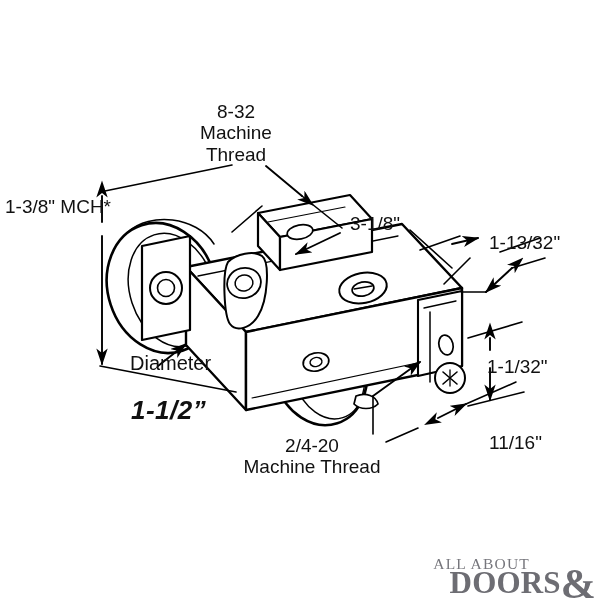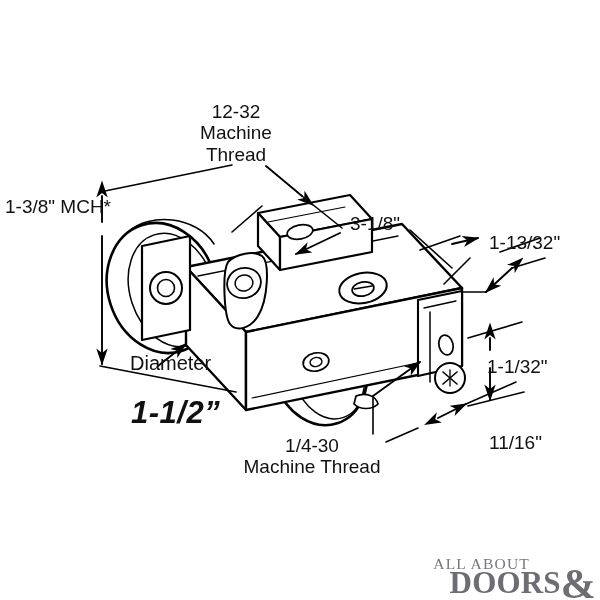--- a/index.html
+++ b/index.html
@@ -27,21 +27,21 @@
     font-family: "Liberation Sans", sans-serif;
     color: #111111;
     white-space: pre;
     line-height: 1.12;
   }
   .lbl-size-md { font-size: 19px; }
   .lbl-size-lg { font-size: 20px; }
   .lbl-bold-italic {
     font-weight: bold;
     font-style: italic;
-    font-size: 31px;
+    font-size: 26px;
     letter-spacing: 0.5px;
   }
   .lbl-center { text-align: center; }
 
   
   #logo {
     position: absolute;
     right: 2px;
     bottom: 2px;
     width: 196px;
@@ -224,37 +224,37 @@
 
       <g>
         <line x1="373" y1="434" x2="373" y2="396" stroke-width="1.6"></line>
         <line x1="373" y1="396" x2="420" y2="362" marker-end="url(#arrowEnd)"></line>
       </g>
     </g>
   </svg>
 
   <div class="dim-label lbl-size-md" style="left:5px; top:196px;">1-3/8" MCH*</div>
 
-  <div class="dim-label lbl-size-md lbl-center" style="left:186px; top:101px; width:100px;">12-32
+  <div class="dim-label lbl-size-md lbl-center" style="left:186px; top:101px; width:100px;">8-32
 Machine
 Thread</div>
 
   <div class="dim-label lbl-size-md" style="left:350px; top:213px;">3-1/8"</div>
 
   <div class="dim-label lbl-size-md" style="left:489px; top:232px;">1-13/32"</div>
 
   <div class="dim-label lbl-size-md" style="left:487px; top:356px;">1-1/32"</div>
 
   <div class="dim-label lbl-size-md" style="left:489px; top:432px;">11/16"</div>
 
   <div class="dim-label lbl-size-lg" style="left:130px; top:352px;">Diameter</div>
 
   <div class="dim-label lbl-bold-italic" style="left:131px; top:396px;">1-1/2”</div>
 
-  <div class="dim-label lbl-size-md lbl-center" style="left:219px; top:435px; width:186px;">1/4-30
+  <div class="dim-label lbl-size-md lbl-center" style="left:219px; top:435px; width:186px;">2/4-20
 Machine Thread</div>
 
   <div id="logo">
     <div class="line-allabout">ALL ABOUT</div>
     <div class="line-doors"><span>DOORS</span><span class="amp">&amp;</span></div>
   </div>
 
 </div>
 
 </body></html>

